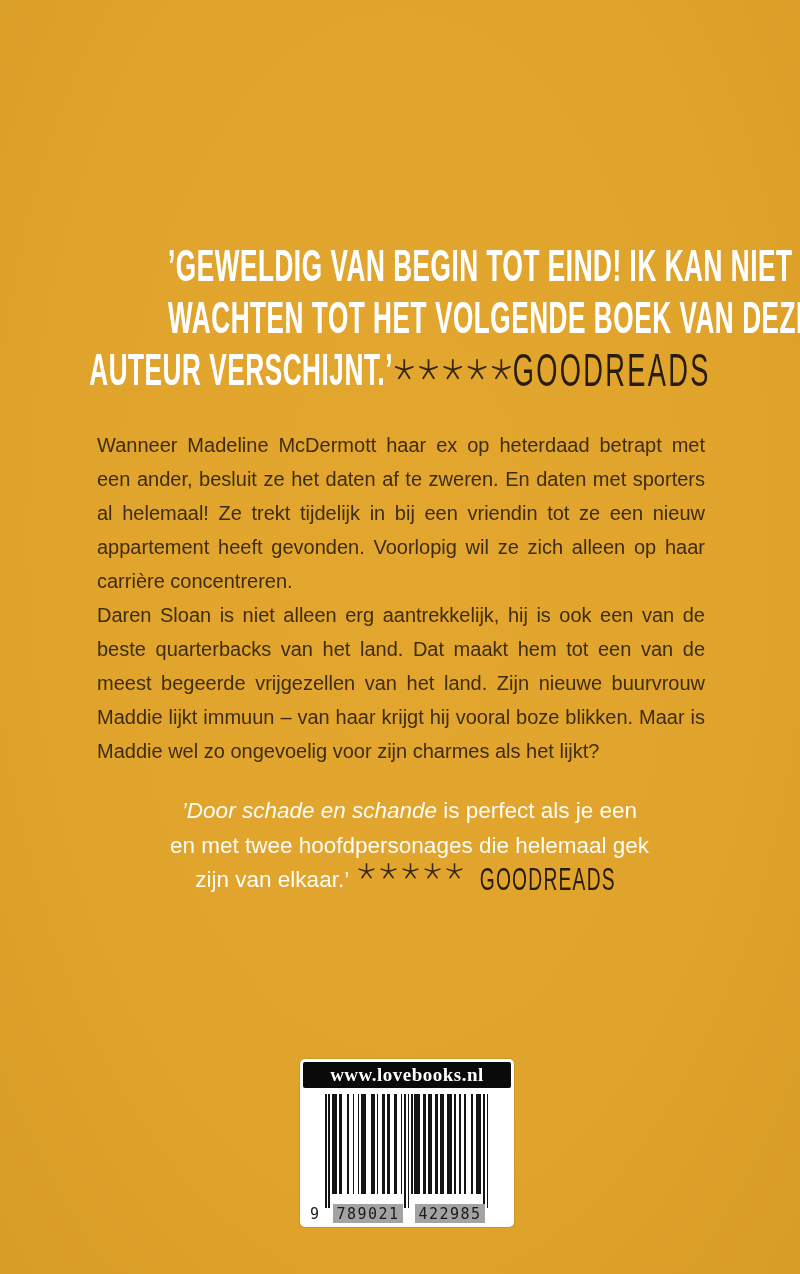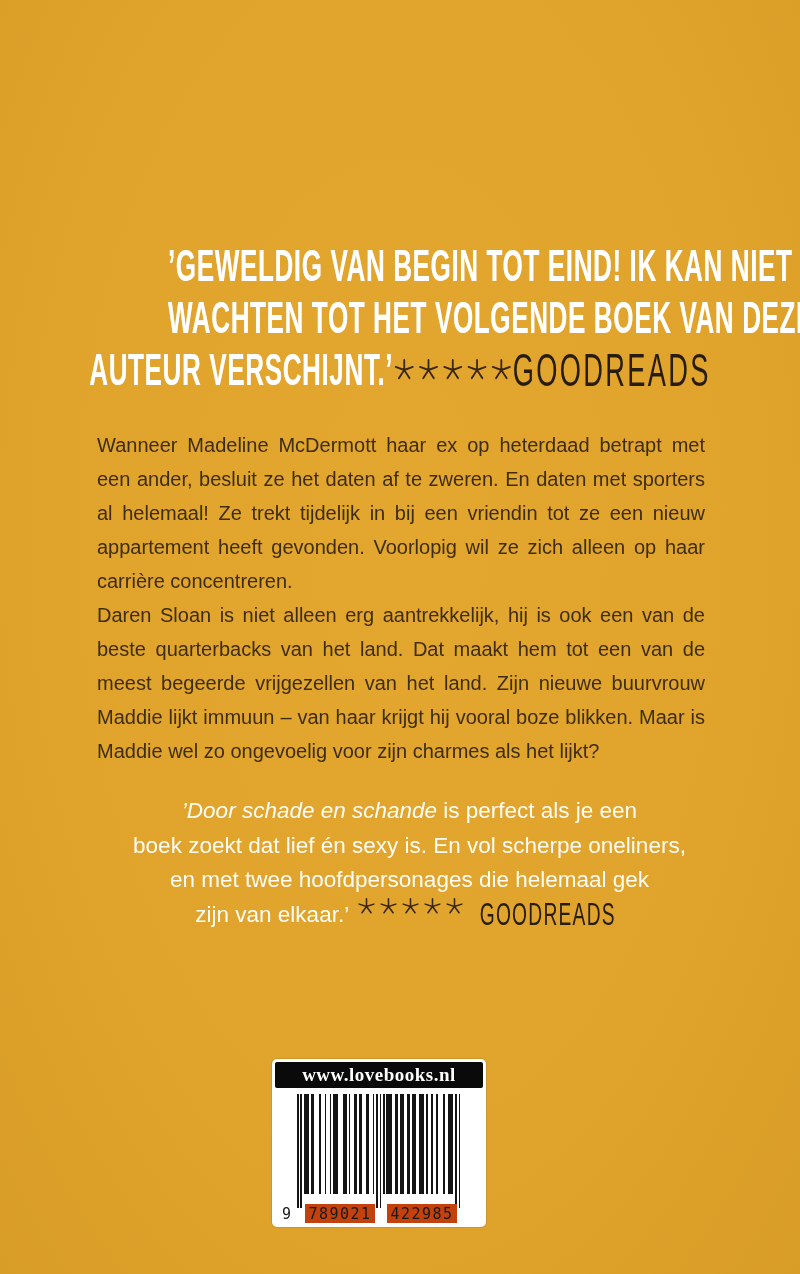--- a/index.html
+++ b/index.html
@@ -41,21 +41,21 @@
   .bq-line{white-space:nowrap;}
   .bq-line em{font-style:italic;}
   .bq-line4{display:flex;align-items:flex-start;justify-content:center;gap:9px;}
   .goodreads-sm{
     display:inline-block;font-size:31px;letter-spacing:2px;color:#271c0e;
     transform:scaleX(0.62);transform-origin:50% 50%;margin:0 -34px;
   }
 
   
   .barcode-box{
-    position:absolute;left:272px;top:1059px;width:214px;height:168px;
+    position:absolute;left:300px;top:1059px;width:214px;height:168px;
     background:#fff;border-radius:5px;box-sizing:border-box;padding:3px;
     box-shadow:0 0 0 1px rgba(0,0,0,0.08);
   }
   .website-band{
     height:26px;background:#0a0a0a;border-radius:2px;
     display:flex;align-items:center;justify-content:center;
     font-family:"Liberation Serif",serif;font-weight:bold;font-size:19px;color:#fff;
     letter-spacing:0.5px;
   }
   .bars{
@@ -64,21 +64,21 @@
   }
   .bc-m{flex:1;height:100px;}
   .bc-m.g{height:114px;}
   .bc-m.on{background:#141414;}
   .digits{
     position:absolute;left:0;right:0;bottom:-16px;height:18px;
     font-family:"DejaVu Sans Mono",monospace;font-size:15px;color:#1a1a1a;
     letter-spacing:1.5px;
   }
   .digits .d9{position:absolute;left:-15px;bottom:1px;}
-  .digits .dg{position:absolute;bottom:1px;background:#c2410c;text-align:center;padding-top:1px;}
+  .digits .dg{position:absolute;bottom:1px;background:#a3a3a3;text-align:center;padding-top:1px;}
   .digits .dg-left{left:8px;width:70px;}
   .digits .dg-right{right:4px;width:70px;}
 </style>
 </head>
 <body>
 
 <div class="cover">
 
   <header class="top-quote">
     <div class="tq-line">’GEWELDIG VAN BEGIN TOT EIND! IK KAN NIET</div>
@@ -108,21 +108,20 @@
 
   <section class="synopsis">
     <p>Wanneer Madeline McDermott haar ex op heterdaad betrapt met een ander, besluit ze het daten af te zweren. En daten met sporters al helemaal! Ze trekt tijdelijk in bij een vriendin tot ze een nieuw appartement heeft gevonden. Voorlopig wil ze zich alleen op haar carrière concentreren.</p>
     <p>Daren Sloan is niet alleen erg aantrekkelijk, hij is ook een van de beste quarterbacks van het land. Dat maakt hem tot een van de meest begeerde vrijgezellen van het land. Zijn nieuwe buurvrouw Maddie lijkt immuun – van haar krijgt hij vooral boze blikken. Maar is Maddie wel zo ongevoelig voor zijn charmes als het lijkt?</p>
   </section>
 
   <section class="bottom-quote">
     <div class="bq-line">
       <em>’Door schade en schande</em><span> is perfect als je een</span>
     </div>
-    <div class="bq-line">boek zoekt dat lief én sexy is. En vol scherpe oneliners,</div>
     <div class="bq-line">en met twee hoofdpersonages die helemaal gek</div>
     <div class="bq-line bq-line4">
       <span>zijn van elkaar.’</span>
       <span class="stars">
           <svg width="17" height="17" viewBox="-11 -11 22 22">
             <path d="M0 0L0 -10M0 0L9.51 -3.09M0 0L5.88 8.09M0 0L-5.88 8.09M0 0L-9.51 -3.09" stroke="currentColor" stroke-width="2" fill="none" stroke-linecap="round"></path>
           </svg>
           <svg width="17" height="17" viewBox="-11 -11 22 22">
             <path d="M0 0L0 -10M0 0L9.51 -3.09M0 0L5.88 8.09M0 0L-5.88 8.09M0 0L-9.51 -3.09" stroke="currentColor" stroke-width="2" fill="none" stroke-linecap="round"></path>
           </svg>

